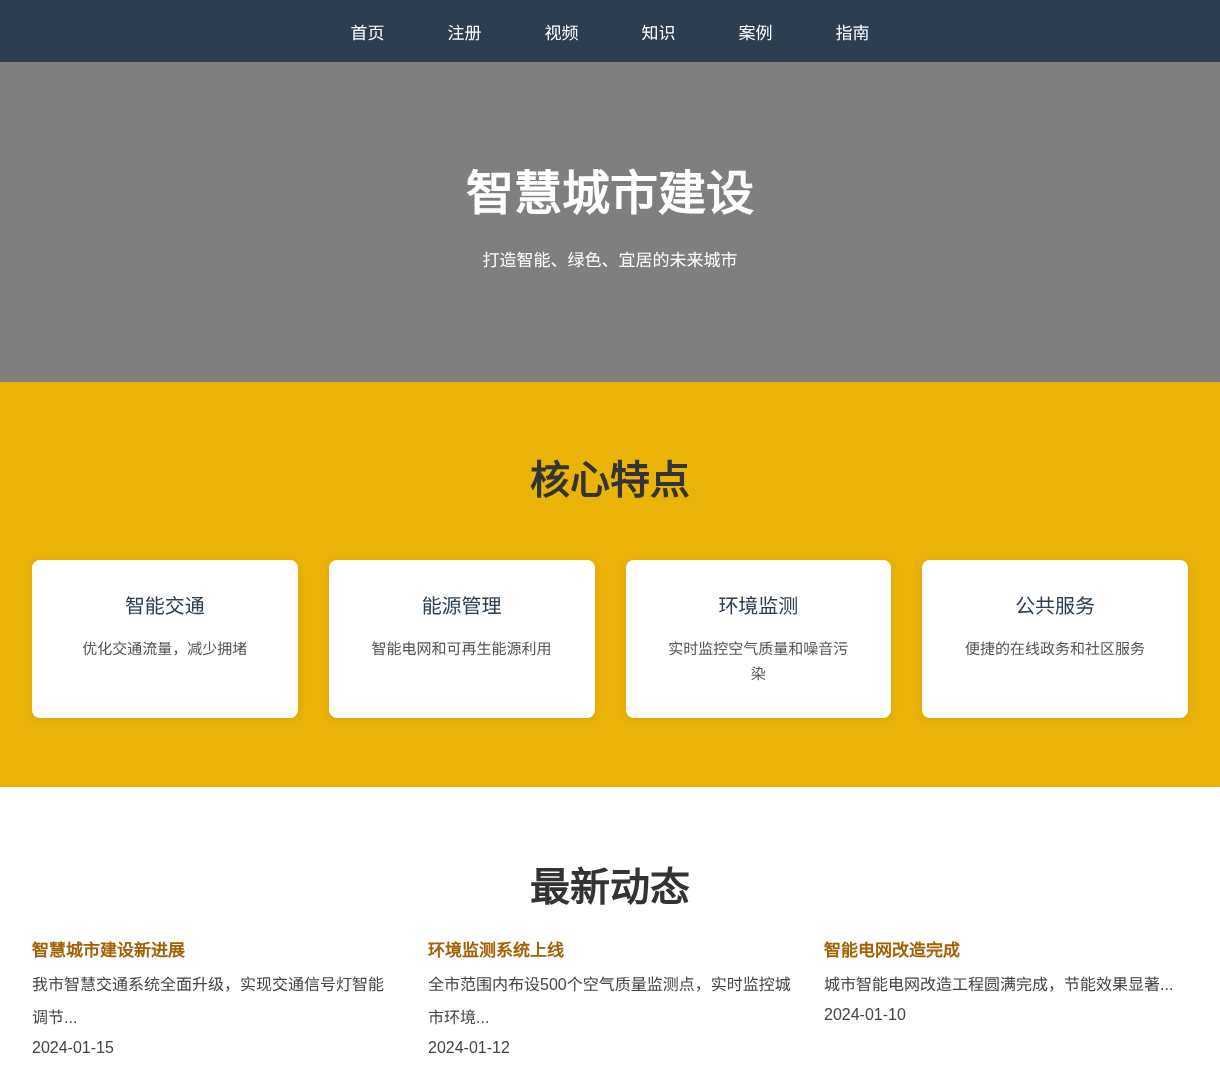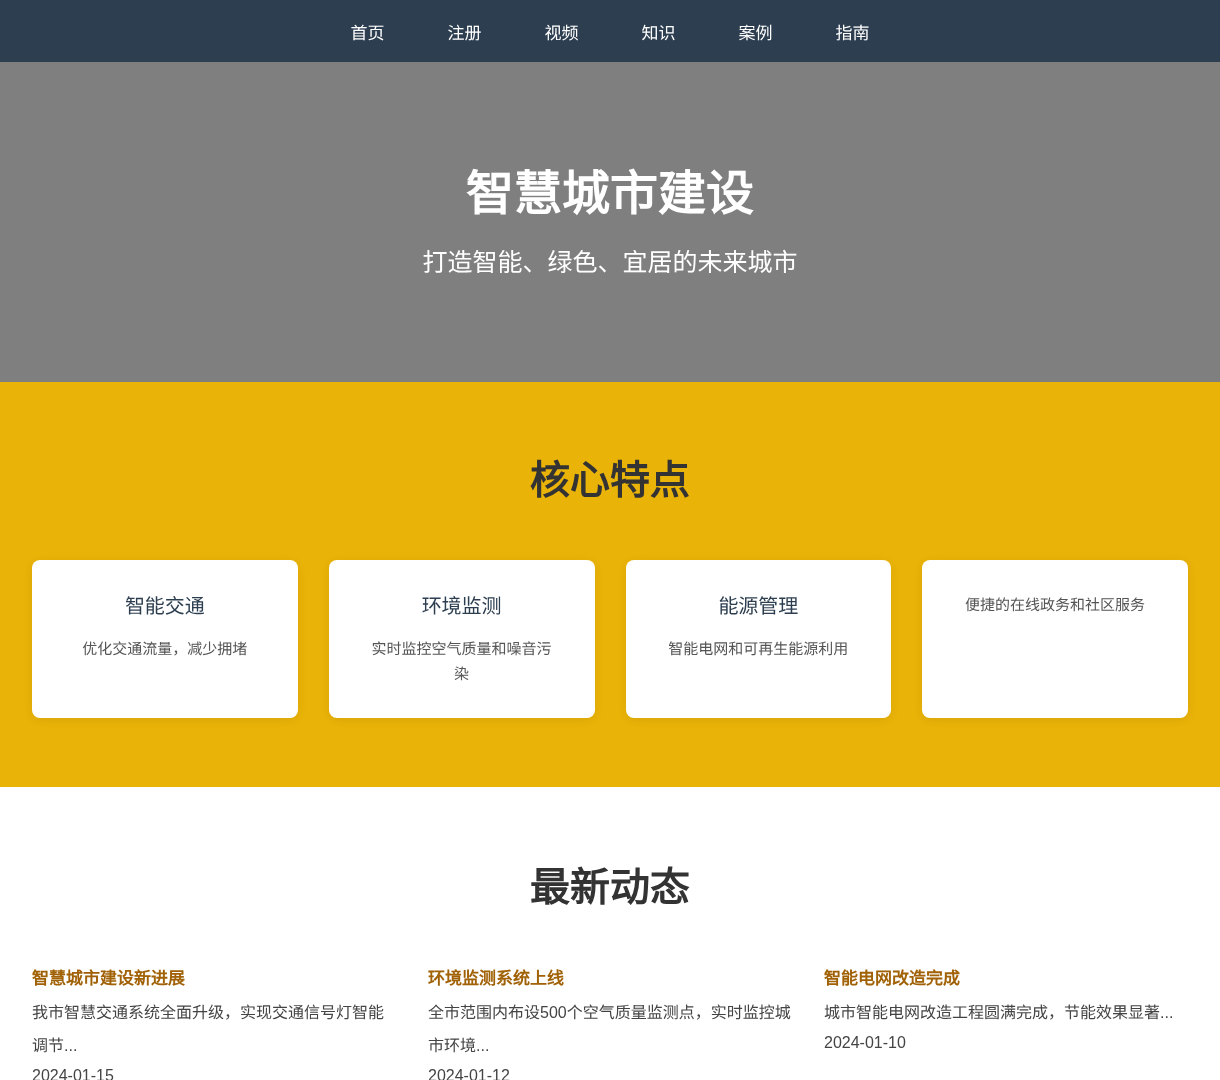--- a/index.html
+++ b/index.html
@@ -40,23 +40,24 @@
     text-align: center;
     color: #ffffff;
   }
   .hero-title {
     font-size: 48px;
     font-weight: bold;
     line-height: 56px;
     margin-bottom: 24px;
   }
   .hero-subtitle {
-    font-size: 25px;
+    font-size: 17px;
     line-height: 32px;
     font-weight: normal;
+    font-family: Liberation Mono, monospace;
   }
 
   
   .features {
     background: #eab308;
     padding: 70px 32px 69px;
   }
   .section-title {
     text-align: center;
     font-size: 40px;
@@ -88,21 +89,21 @@
     color: #555555;
     font-size: 15px;
     line-height: 25px;
   }
 
   
   .news {
     background: #ffffff;
     padding: 72px 32px 14px;
   }
-  .news .section-title { margin-bottom: 52px; }
+  .news .section-title { margin-bottom: 24px; }
   .news-grid {
     display: grid;
     grid-template-columns: repeat(3, 1fr);
     gap: 32px;
   }
   .news-title {
     font-size: 17px;
     font-weight: bold;
     color: #a16207;
     line-height: 24px;
@@ -137,28 +138,29 @@
 </header>
 
 <section class="features">
   <h2 class="section-title">核心特点</h2>
   <div class="cards">
     <div class="card">
       <h3 class="card-title">智能交通</h3>
       <p class="card-desc">优化交通流量，减少拥堵</p>
     </div>
     <div class="card">
+      <h3 class="card-title">能源管理</h3>
+      <p class="card-desc">智能电网和可再生能源利用</p>
+    </div>
+    <div class="card">
       <h3 class="card-title">环境监测</h3>
       <p class="card-desc">实时监控空气质量和噪音污染</p>
     </div>
     <div class="card">
-      <h3 class="card-title">能源管理</h3>
-      <p class="card-desc">智能电网和可再生能源利用</p>
-    </div>
-    <div class="card">
+      <h3 class="card-title">公共服务</h3>
       <p class="card-desc">便捷的在线政务和社区服务</p>
     </div>
   </div>
 </section>
 
 <section class="news">
   <h2 class="section-title">最新动态</h2>
   <div class="news-grid">
     <article class="news-item">
       <h3 class="news-title">智慧城市建设新进展</h3>

